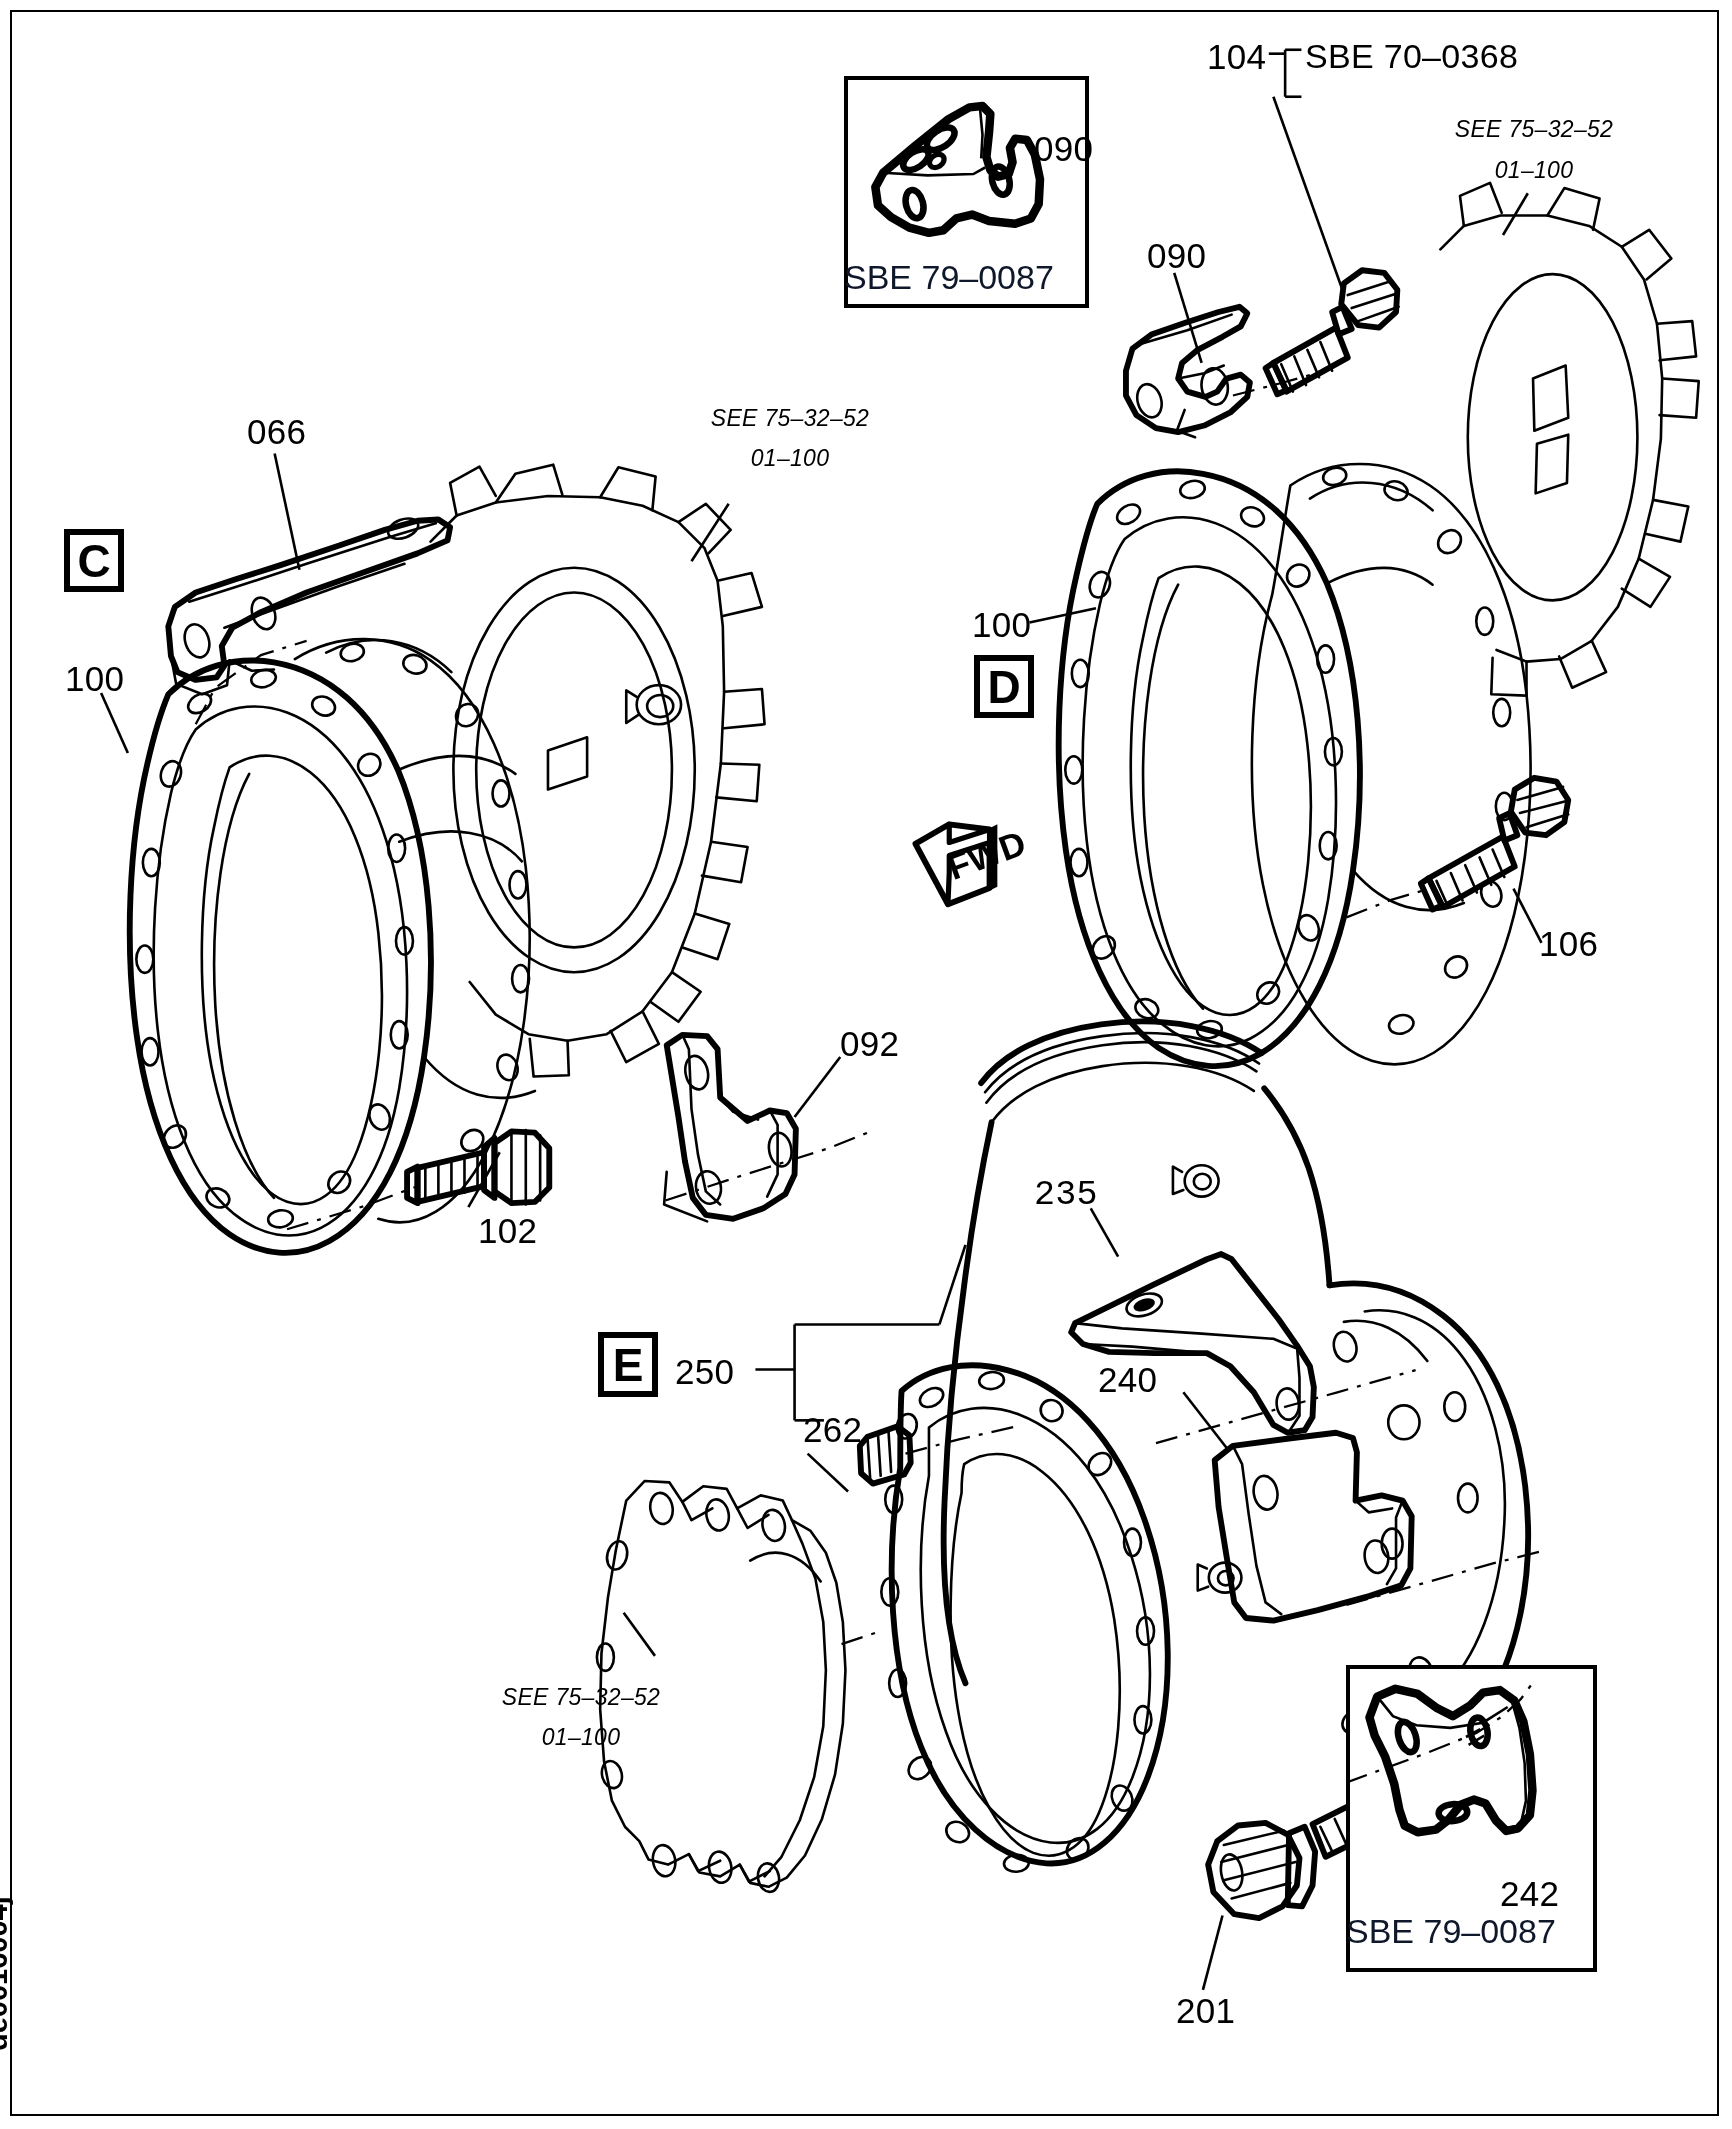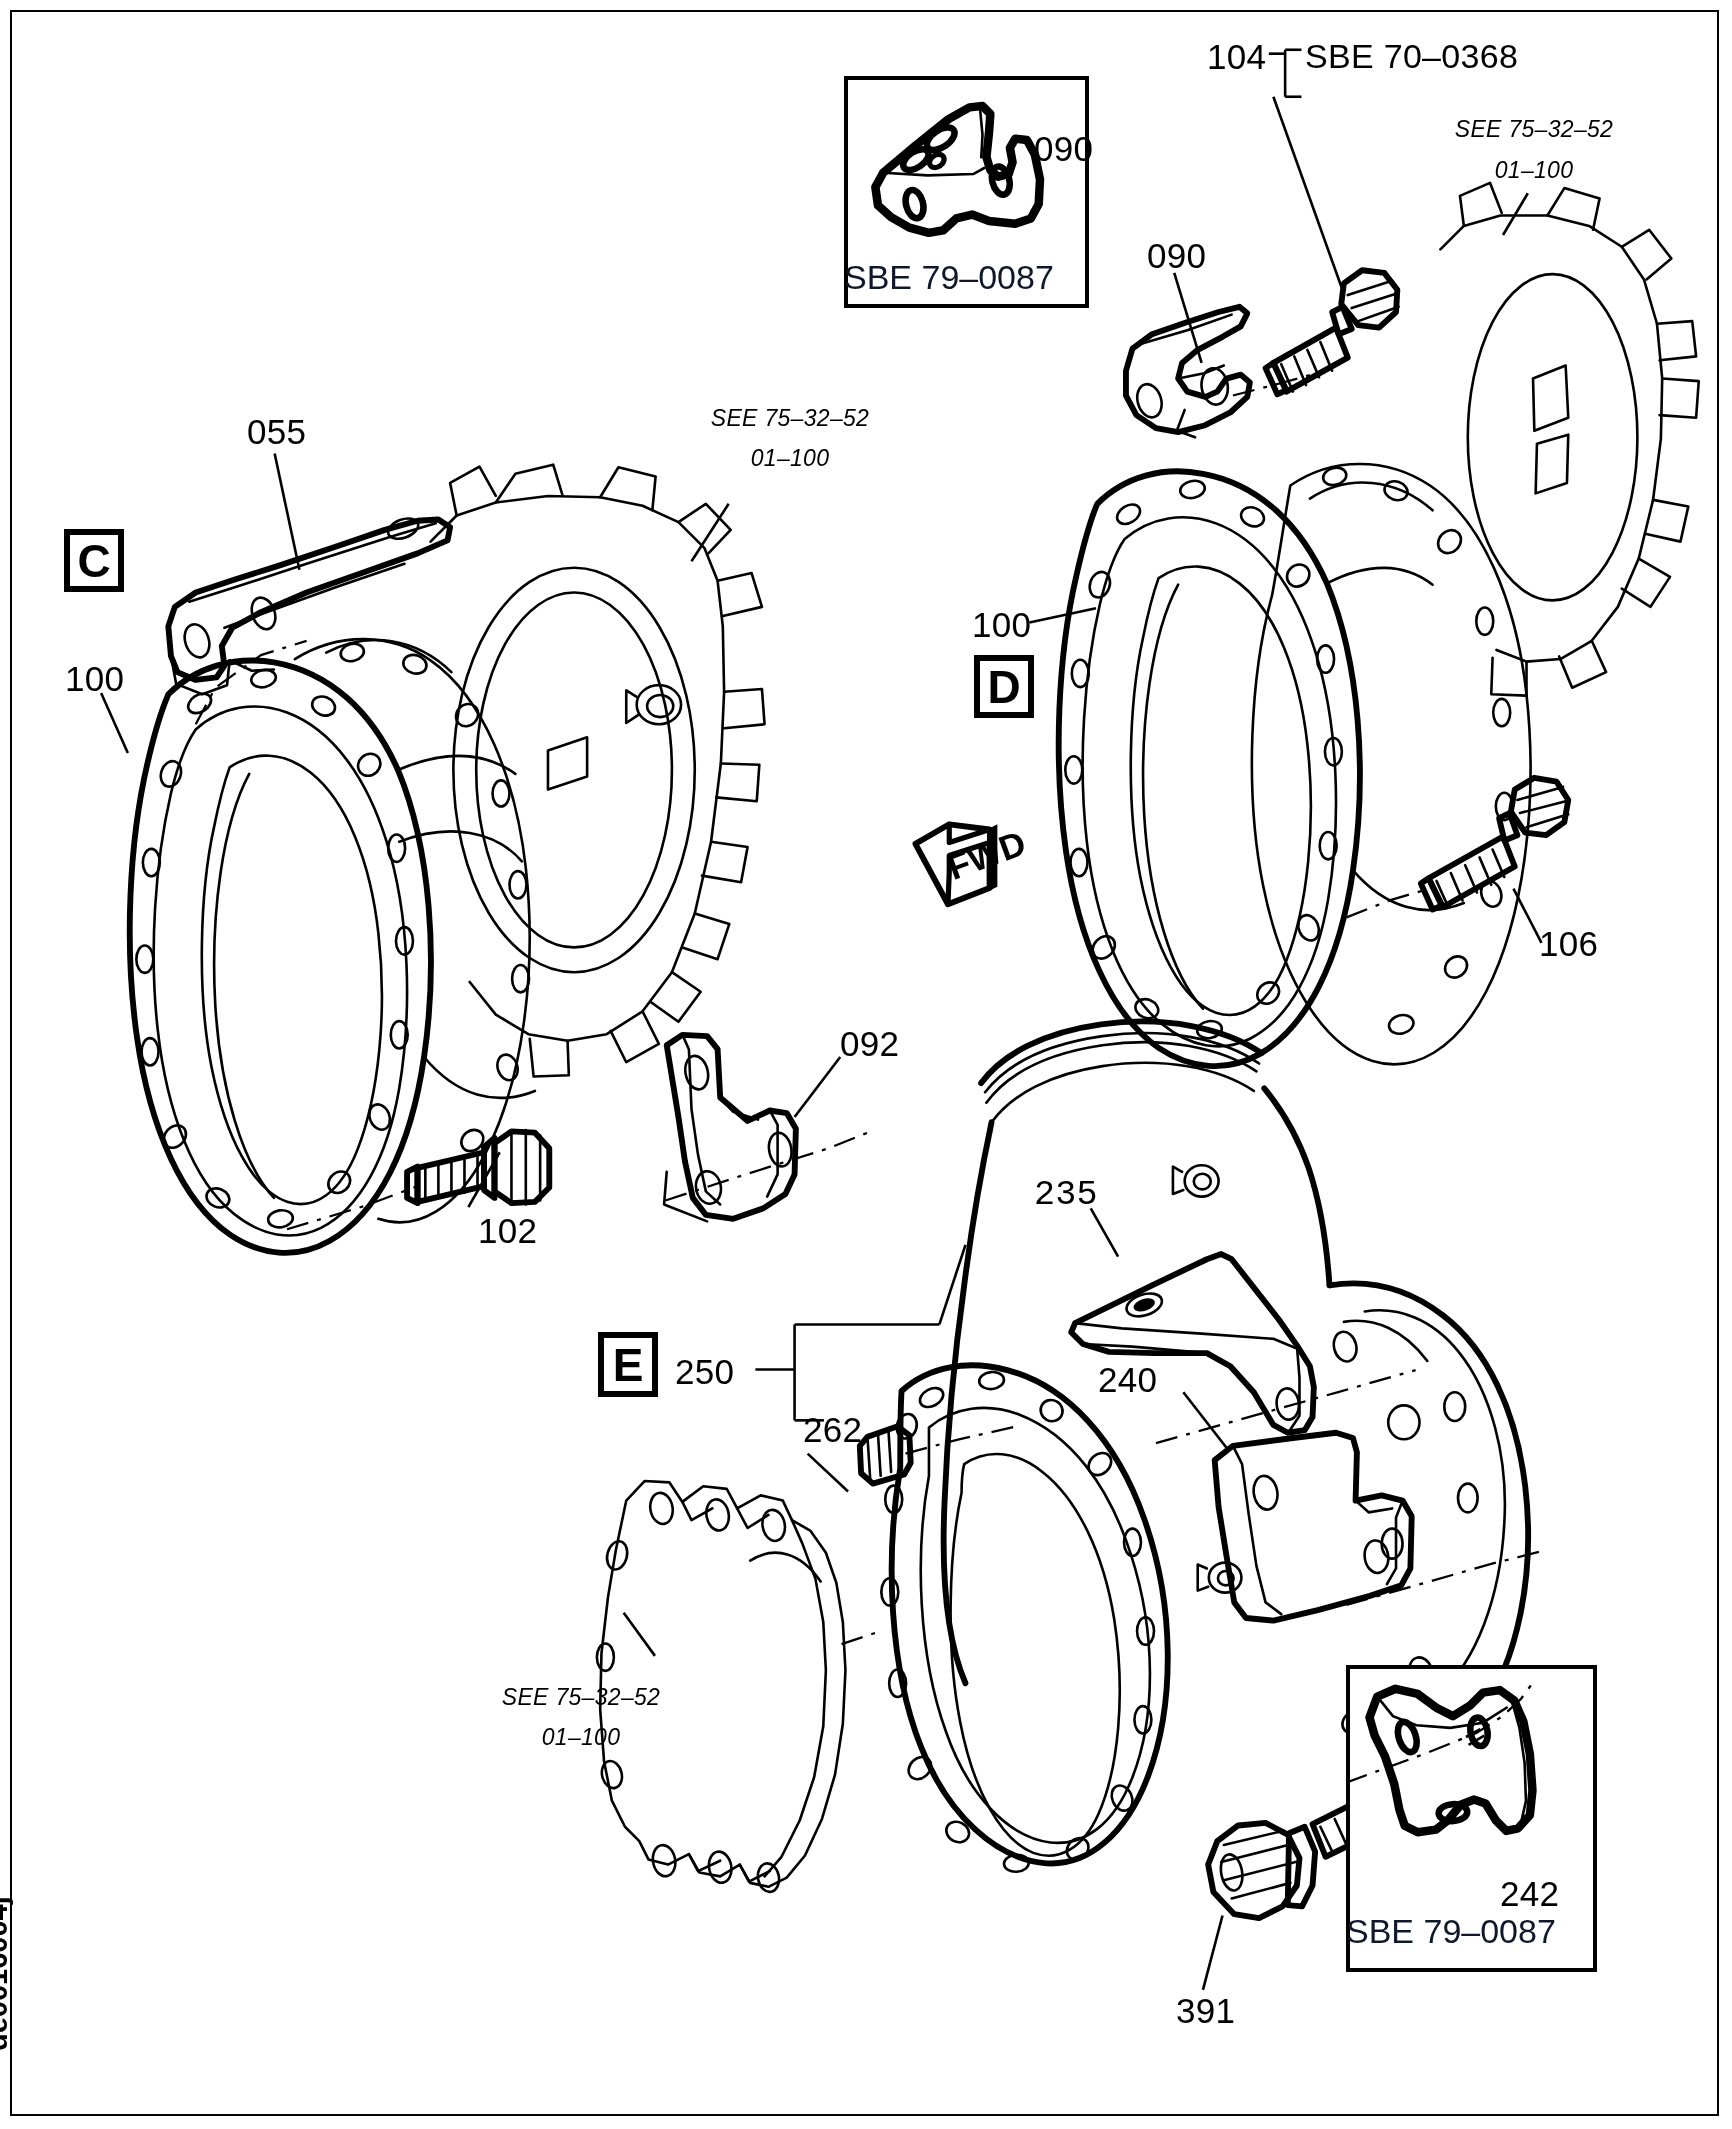--- a/index.html
+++ b/index.html
@@ -623,21 +623,21 @@
   <div class="lbl num" style="left:1034px; top:128px;">090</div>
 
   <div class="lbl num" style="left:1207px; top:36px;">104</div>
   <div class="lbl" style="left:1305px; top:36px;">SBE 70–0368</div>
 
   <div class="lbl ref" style="left:1423px; top:116px; width:222px;">SEE 75–32–52</div>
   <div class="lbl ref" style="left:1423px; top:157px; width:222px;">01–100</div>
 
   <div class="lbl num" style="left:1147px; top:235px;">090</div>
 
-  <div class="lbl num" style="left:247px; top:411px;">055</div>
+  <div class="lbl num" style="left:247px; top:411px;">066</div>
 
   <div class="lbl ref" style="left:653px; top:405px; width:274px;">SEE 75–32–52</div>
   <div class="lbl ref" style="left:653px; top:445px; width:274px;">01–100</div>
 
   <div class="lbl num" style="left:972px; top:604px;">100</div>
 
   <div class="lbl num" style="left:65px; top:658px;">100</div>
 
   <div class="lbl num" style="left:1539px; top:923px;">106</div>
 
@@ -651,18 +651,18 @@
 
   <div class="lbl num" style="left:1098px; top:1359px;">240</div>
 
   <div class="lbl num" style="left:803px; top:1409px;">262</div>
 
   <div class="lbl ref" style="left:444px; top:1684px; width:274px;">SEE 75–32–52</div>
   <div class="lbl ref" style="left:444px; top:1724px; width:274px;">01–100</div>
 
   <div class="lbl num" style="left:1500px; top:1873px;">242</div>
 
-  <div class="lbl num" style="left:1176px; top:1990px;">391</div>
+  <div class="lbl num" style="left:1176px; top:1990px;">201</div>
 
   <div class="drawid">de0016004j</div>
 
 </div>
 
 
 </body></html>

